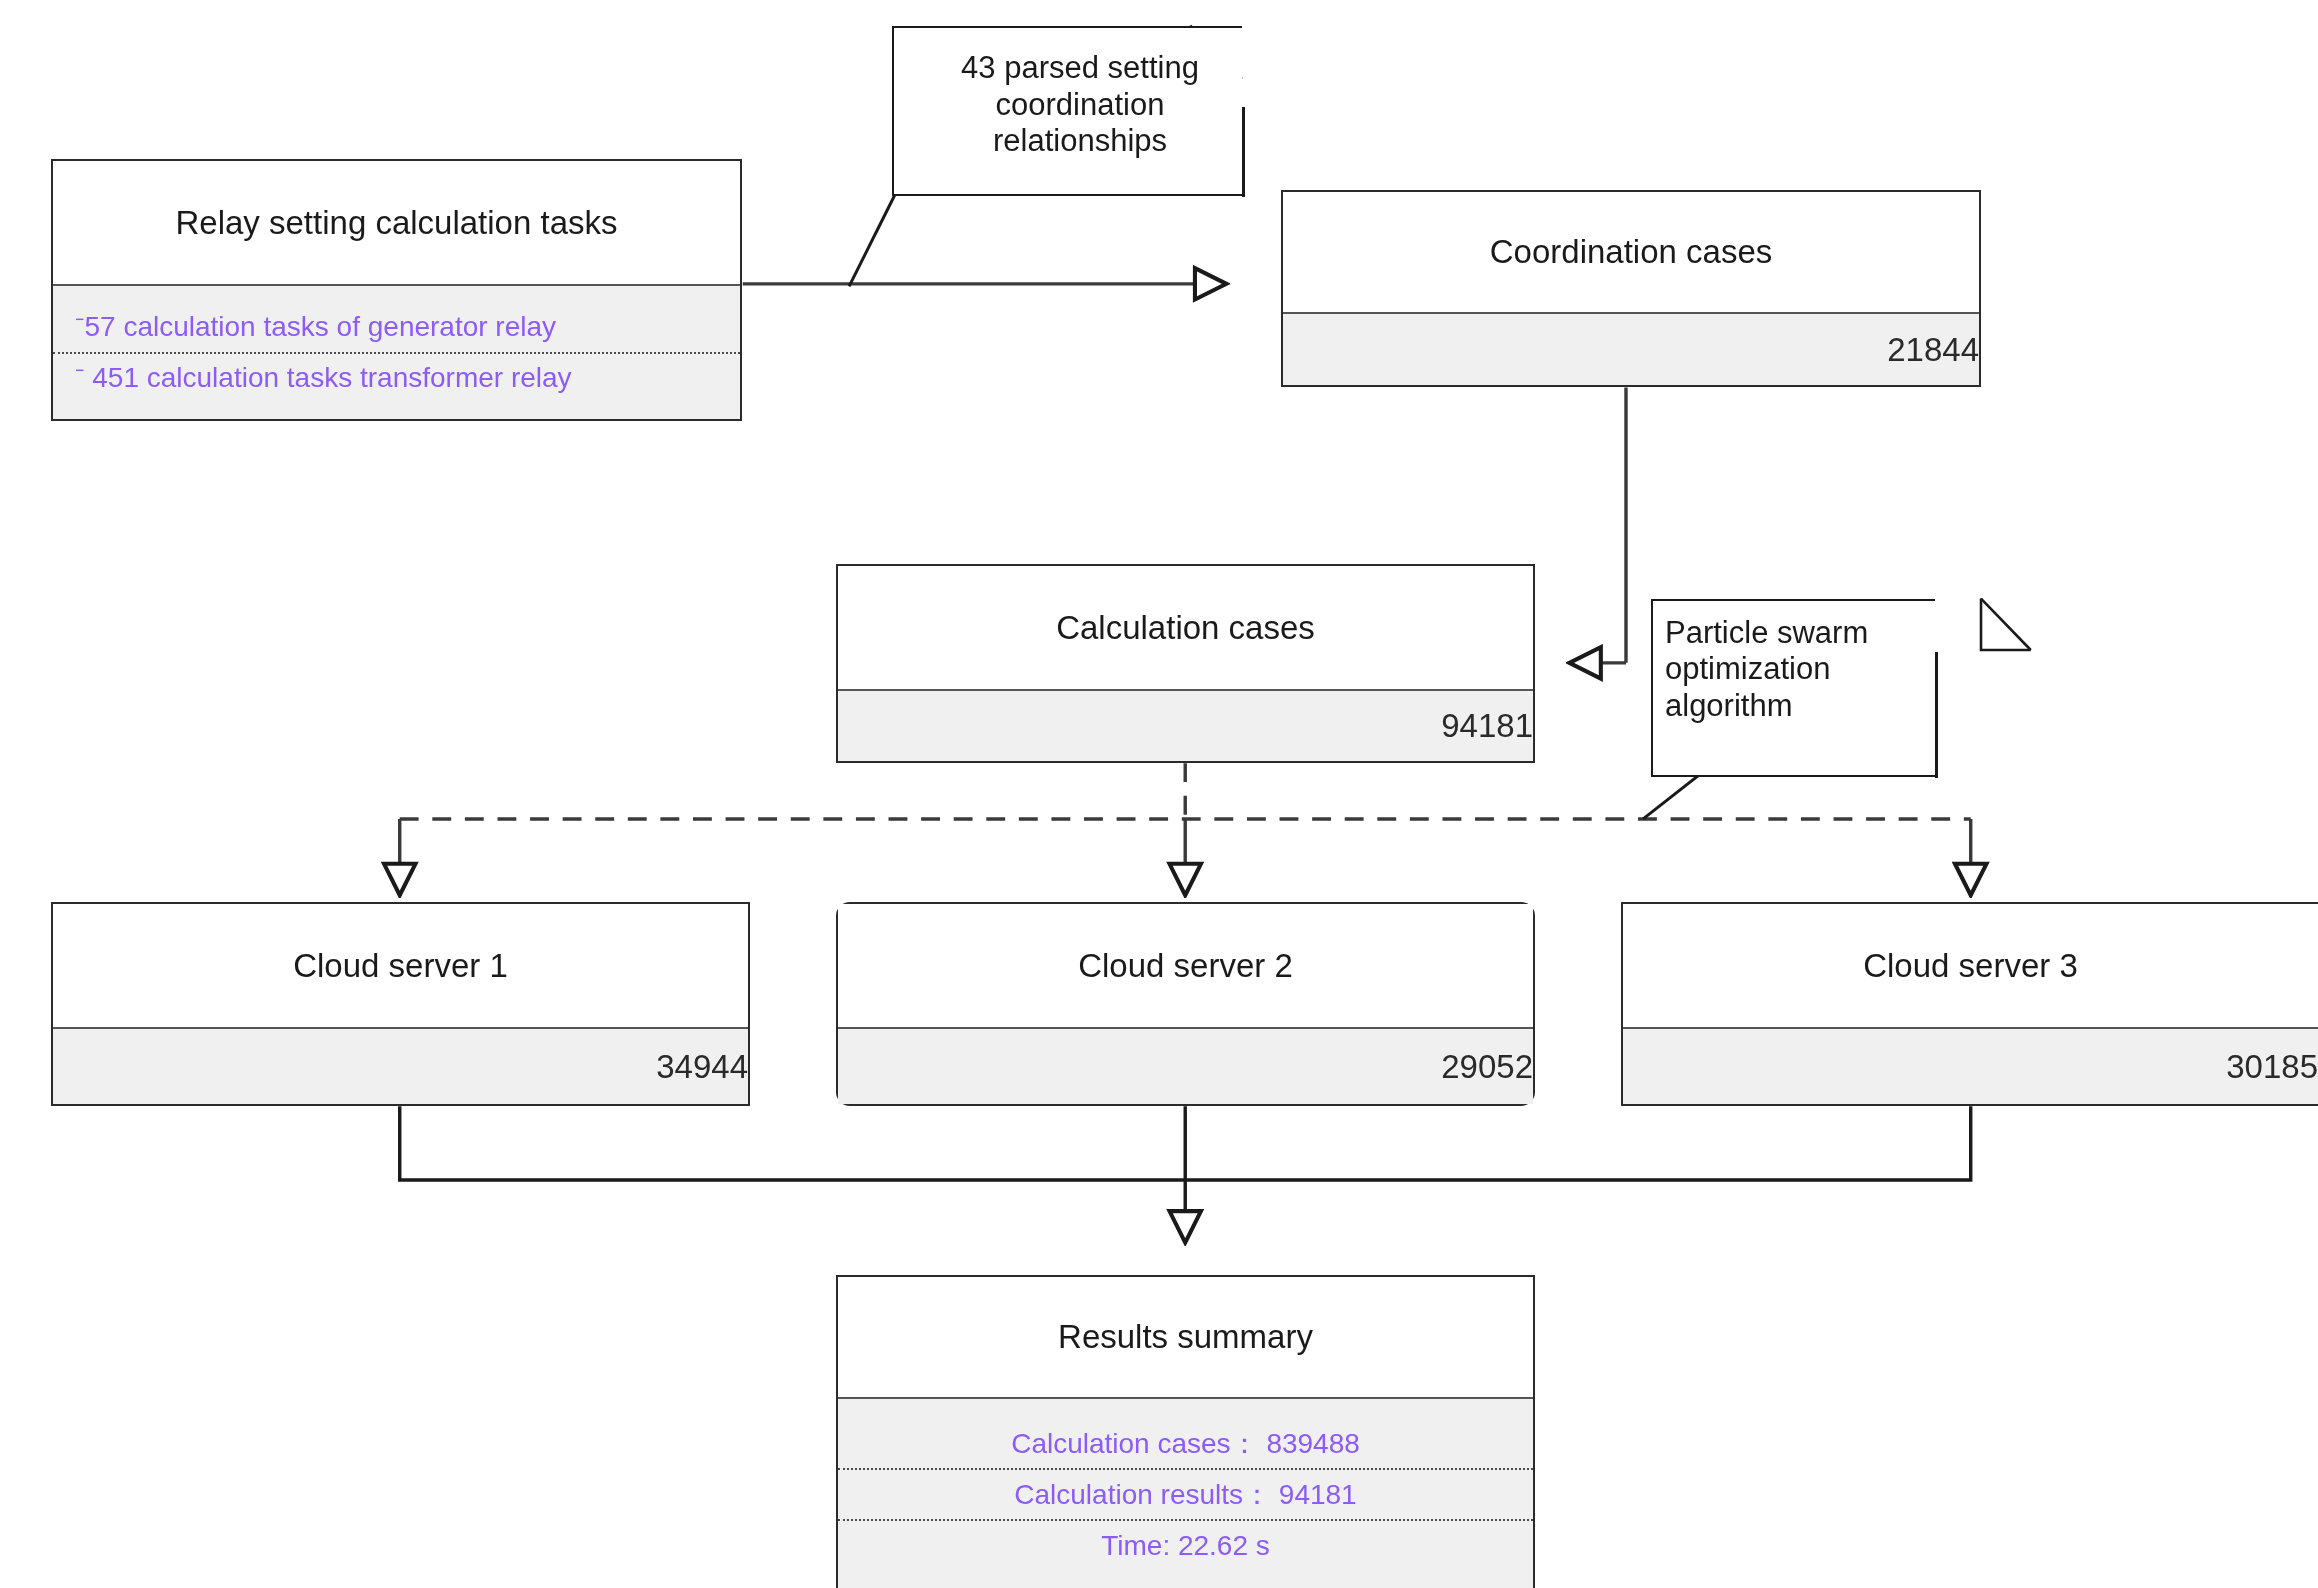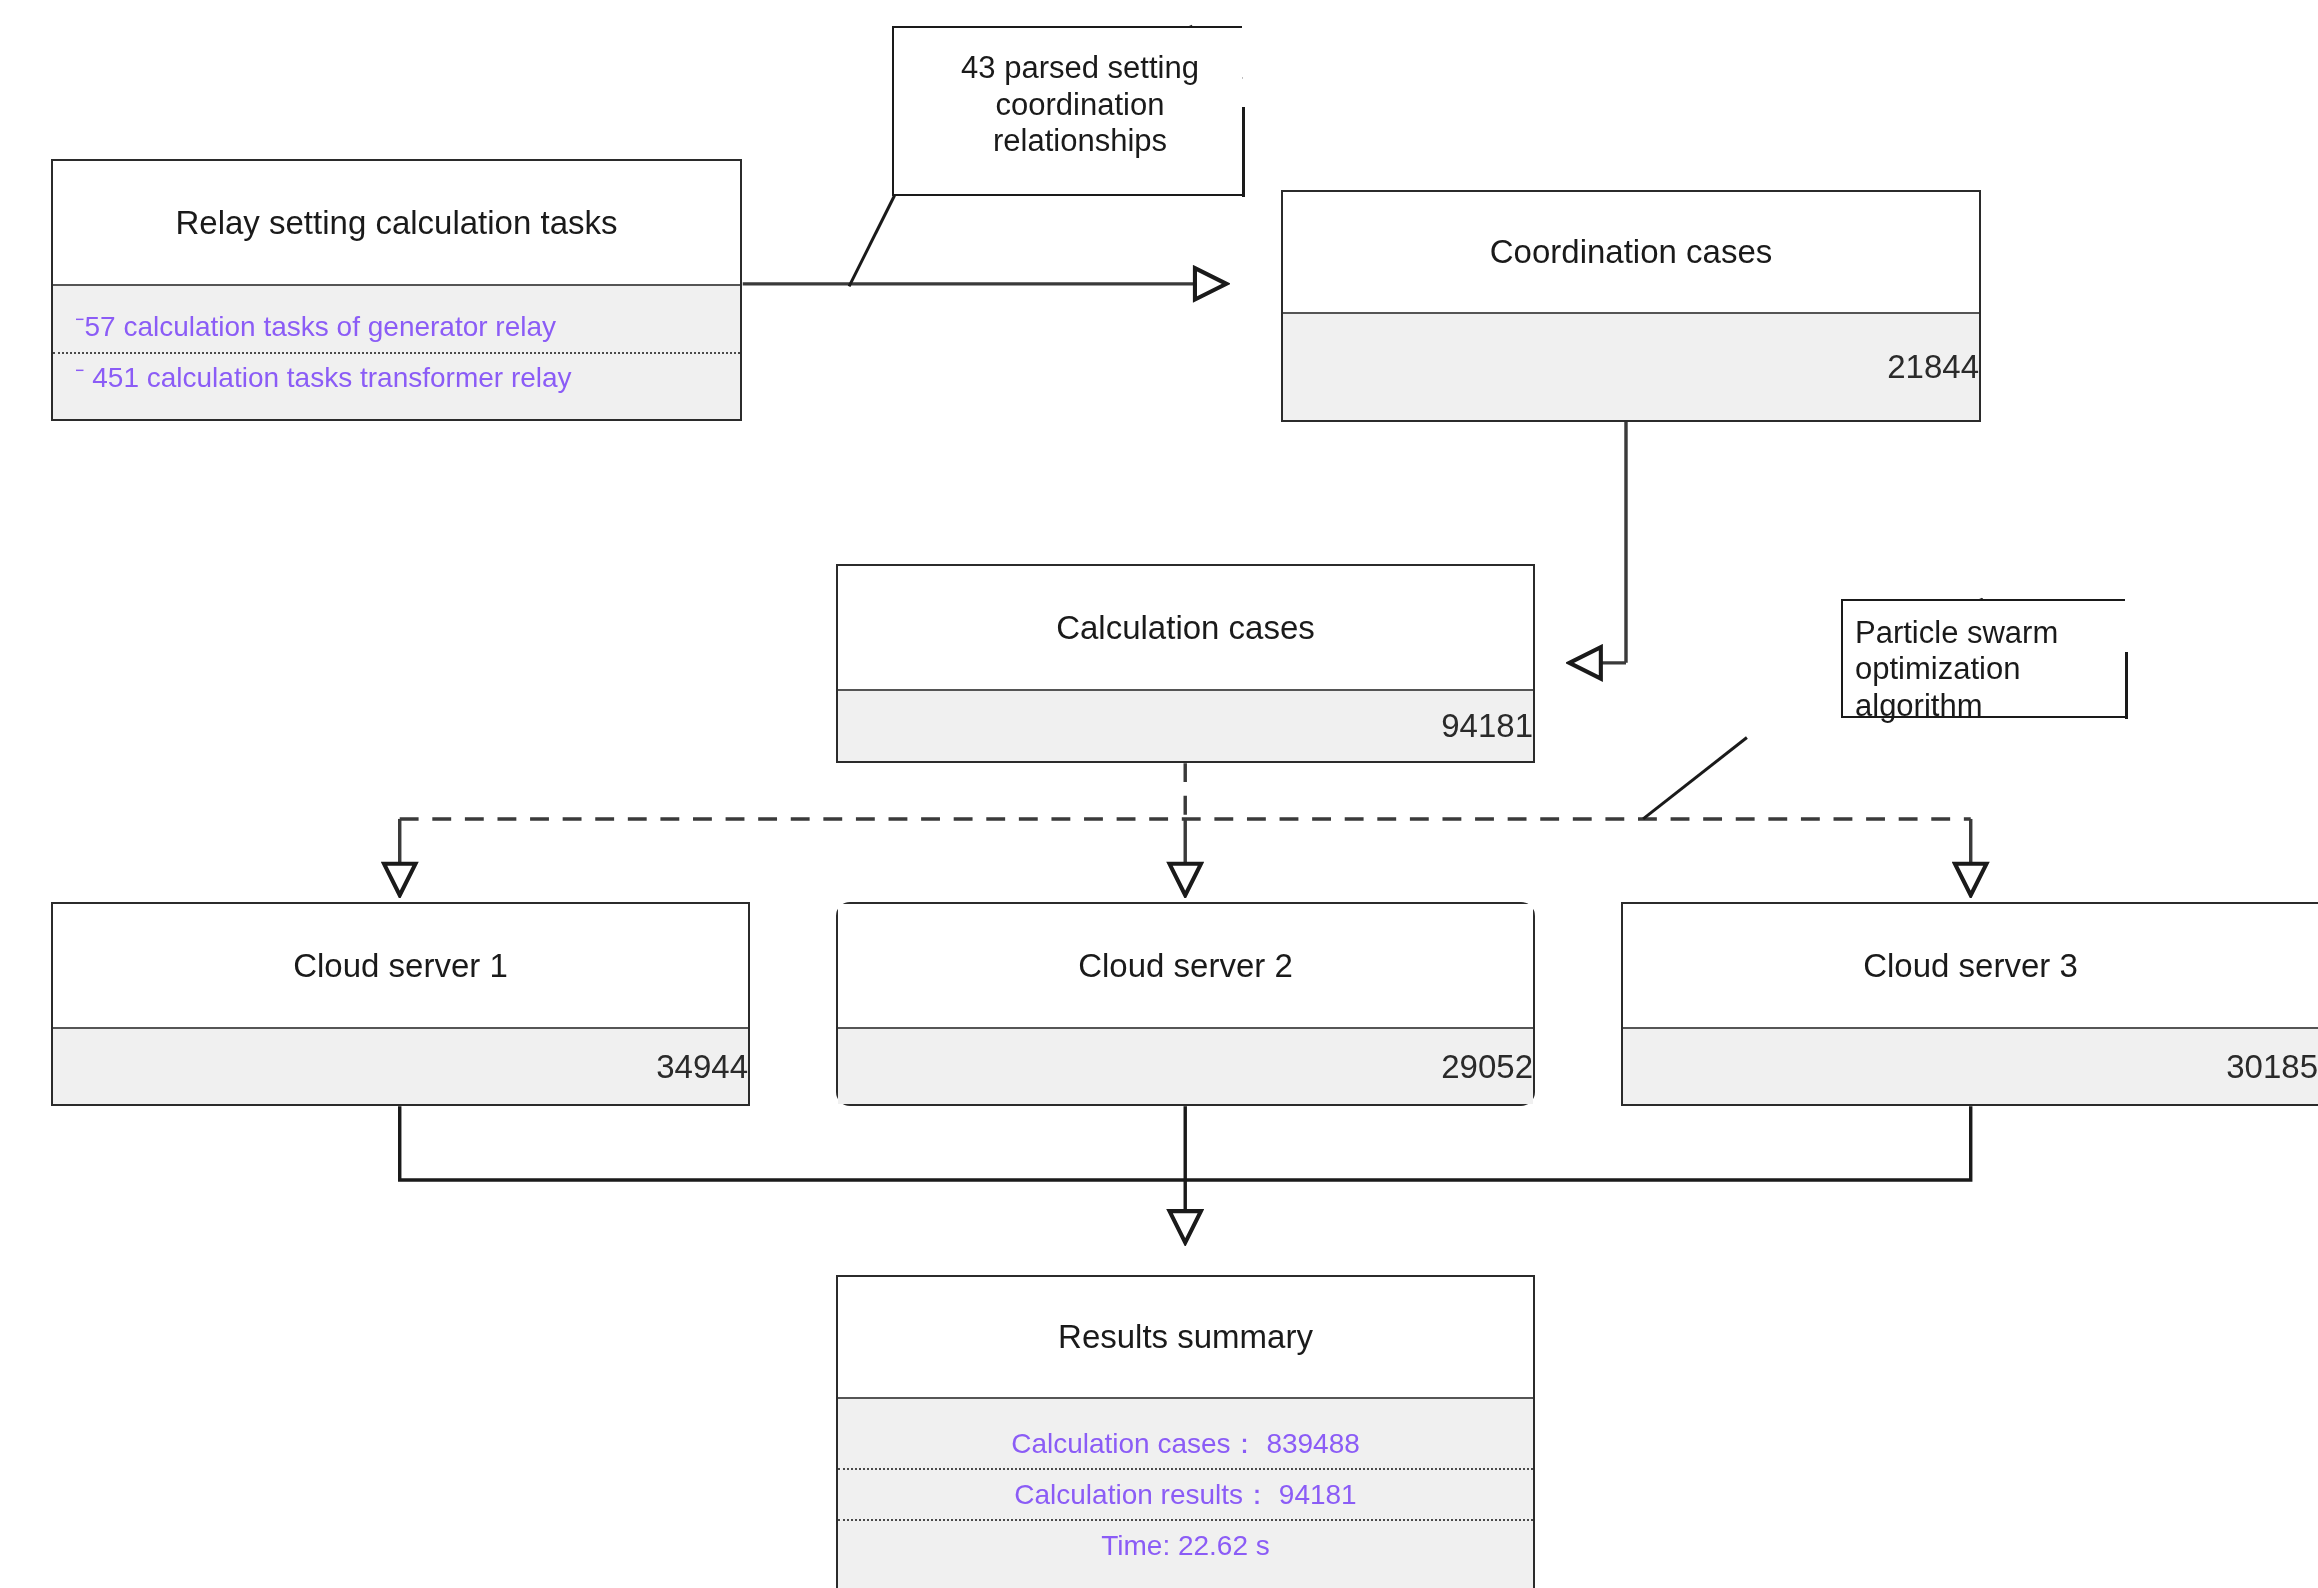--- a/index.html
+++ b/index.html
@@ -176,35 +176,35 @@
     </div>
   </div>
 
   <div class="note" style="left:892px; top:26px; width:350px; height:170px; border:2.6px solid #1a1a1a; border-right:none;">
     <div style="position:absolute; right:-2.6px; top:79px; bottom:-2.6px; width:2.6px; background:#1a1a1a;"></div>
     <div class="note-text center" style="top:22px;">43 parsed setting
 coordination
 relationships</div>
   </div>
 
-  <div class="node" style="left:1281px; top:190px; width:700px; height:232px;">
+  <div class="node" style="left:1281px; top:190px; width:700px; height:197px;">
     <div class="node-title" style="height:120px;">Coordination cases</div>
     <div class="node-body center">
       <div class="value-row">21844</div>
     </div>
   </div>
 
   <div class="node" style="left:836px; top:564px; width:699px; height:199px;">
     <div class="node-title" style="height:123px;">Calculation cases</div>
     <div class="node-body center">
       <div class="value-row">94181</div>
     </div>
   </div>
 
-  <div class="note" style="left:1841px; top:599px; width:284px; height:119px; border:2.6px solid #1a1a1a; border-right:none;">
+  <div class="note" style="left:1651px; top:599px; width:284px; height:178px; border:2.6px solid #1a1a1a; border-right:none;">
     <div style="position:absolute; right:-2.6px; top:51px; bottom:-2.6px; width:2.6px; background:#1a1a1a;"></div>
     <div class="note-text left" style="top:13.7px; left:12px; right:6.9px;">Particle swarm
 optimization
 algorithm</div>
   </div>
 
   <div class="node" style="left:51px; top:902px; width:699px; height:204px;">
     <div class="node-title" style="height:123px;">Cloud server 1</div>
     <div class="node-body center">
       <div class="value-row">34944</div>

